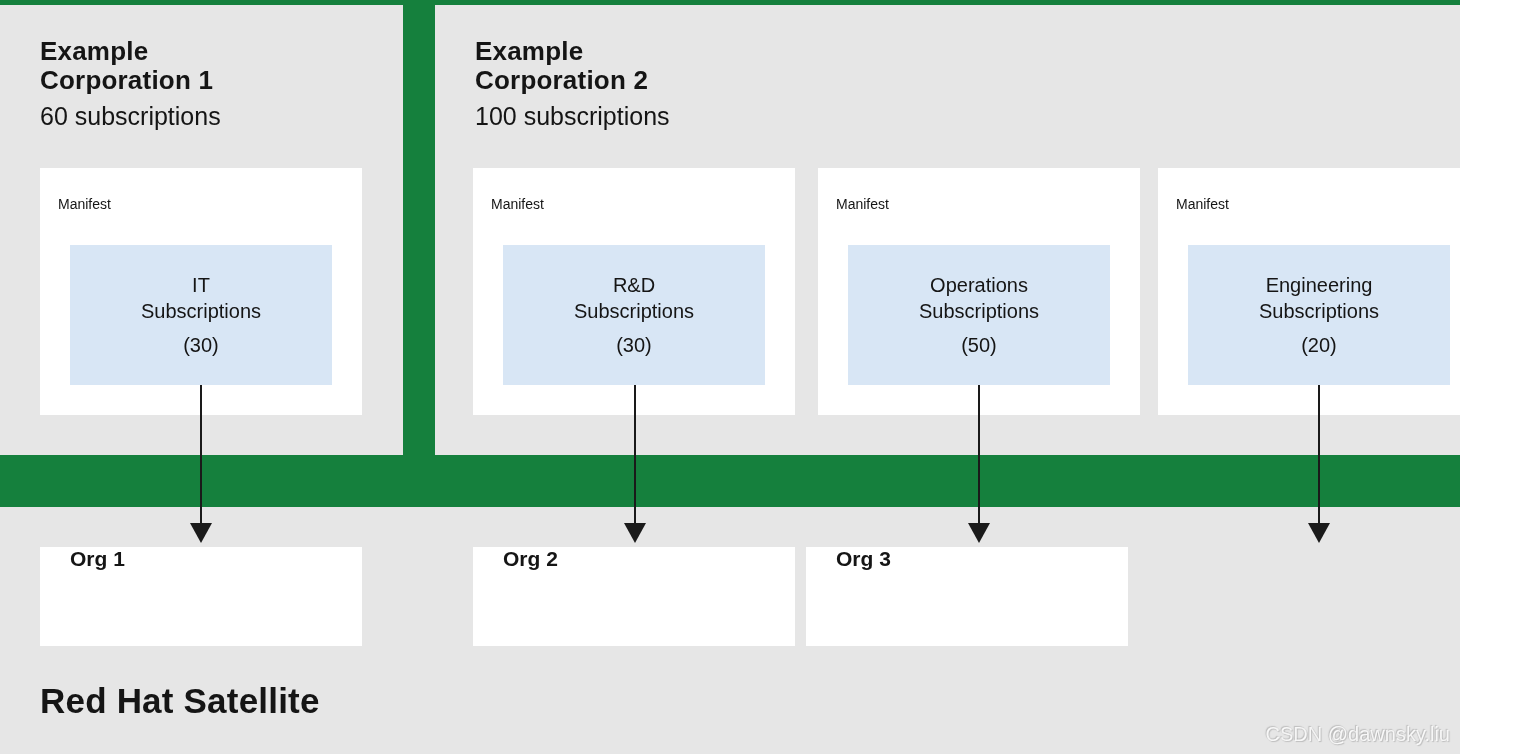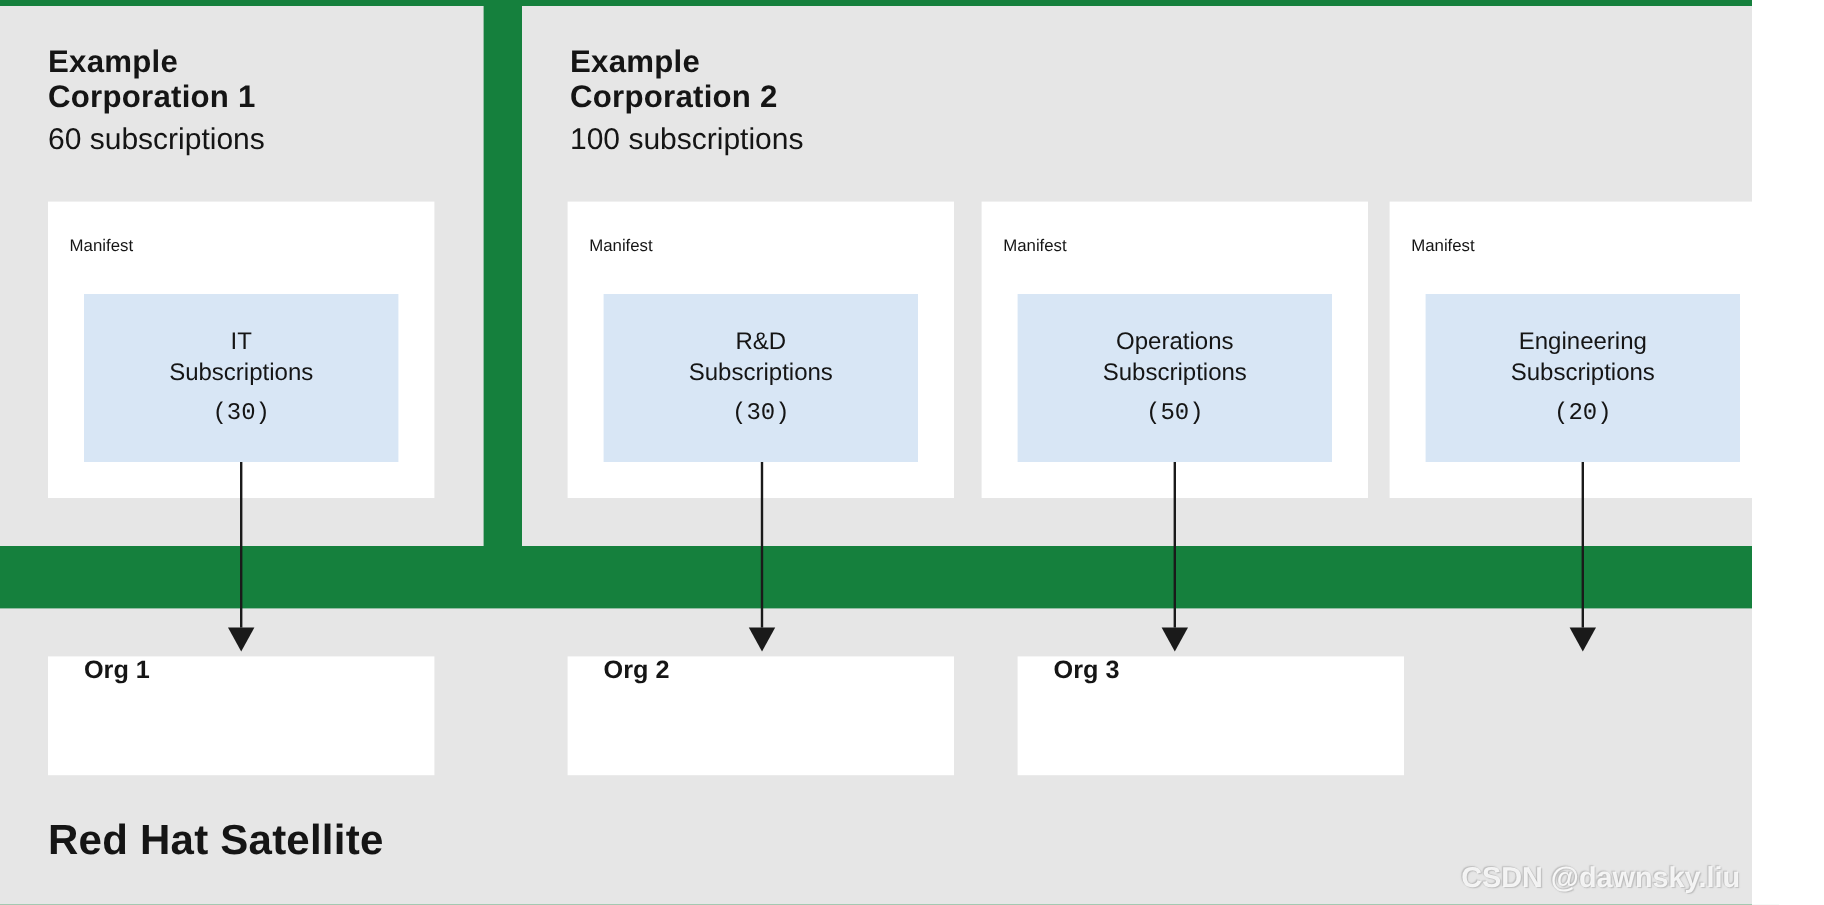--- a/index.html
+++ b/index.html
@@ -13,35 +13,34 @@
   .panel-satellite{left:0;top:507px;width:1520px;height:247px;}
   .corp-title{position:absolute;top:37px;font-weight:bold;font-size:26px;line-height:29px;letter-spacing:.2px;}
   .corp-subs{position:absolute;top:103px;font-size:25px;line-height:26px;}
   .manifest{position:absolute;top:168px;width:322px;height:247px;background:#ffffff;}
   .manifest-label{position:absolute;top:28px;left:18px;font-size:14px;font-weight:normal;}
   .subbox{
     position:absolute;top:77px;left:30px;width:262px;height:140px;background:#d8e6f5;
     display:flex;flex-direction:column;align-items:center;justify-content:center;
     font-size:20px;line-height:26px;text-align:center;
   }
-  .subbox .count{margin-top:8px;font-family:Liberation Mono, monospace;}
+  .subbox .count{margin-top:8px;}
   .arrow{position:absolute;top:385px;width:22px;height:158px;}
   .arrow-line{width:2px;height:138px;background:#1a1a1a;margin:0 auto;}
   .arrow-head{width:0;height:0;border-left:11px solid transparent;border-right:11px solid transparent;border-top:20px solid #1a1a1a;}
   .org{
     position:absolute;top:547px;width:322px;height:99px;background:#ffffff;
     display:flex;align-items:flex-start;padding-left:30px;box-sizing:border-box;
     font-size:21px;font-weight:bold;
   }
   .satellite-title{position:absolute;left:40px;top:681px;font-size:35px;font-weight:bold;letter-spacing:.2px;}
   .watermark{
-    position:absolute;right:10px;bottom:8px;font-size:24px;
+    position:absolute;right:10px;bottom:8px;font-size:20px;
     color:rgba(255,255,255,0.85);
     text-shadow:1px 1px 1px rgba(130,130,130,0.40),-1px -1px 1px rgba(130,130,130,0.40);
-    font-weight:bold;
   }
 </style>
 </head>
 <body>
 
 <div class="canvas">
 
   <div class="panel panel-corp1"></div>
   <div class="panel panel-corp2"></div>
   <div class="panel panel-satellite"></div>
@@ -110,21 +109,21 @@
     <div class="arrow-line"></div>
     <div class="arrow-head"></div>
   </div>
 
   <div class="org" style="left:40px">
     <span>Org 1</span>
   </div>
   <div class="org" style="left:473px">
     <span>Org 2</span>
   </div>
-  <div class="org" style="left:848px">
+  <div class="org" style="left:806px">
     <span>Org 3</span>
   </div>
 
   <div class="satellite-title">Red Hat Satellite</div>
 
   <div class="watermark">CSDN @dawnsky.liu</div>
 
 </div>
 
 </body></html>

